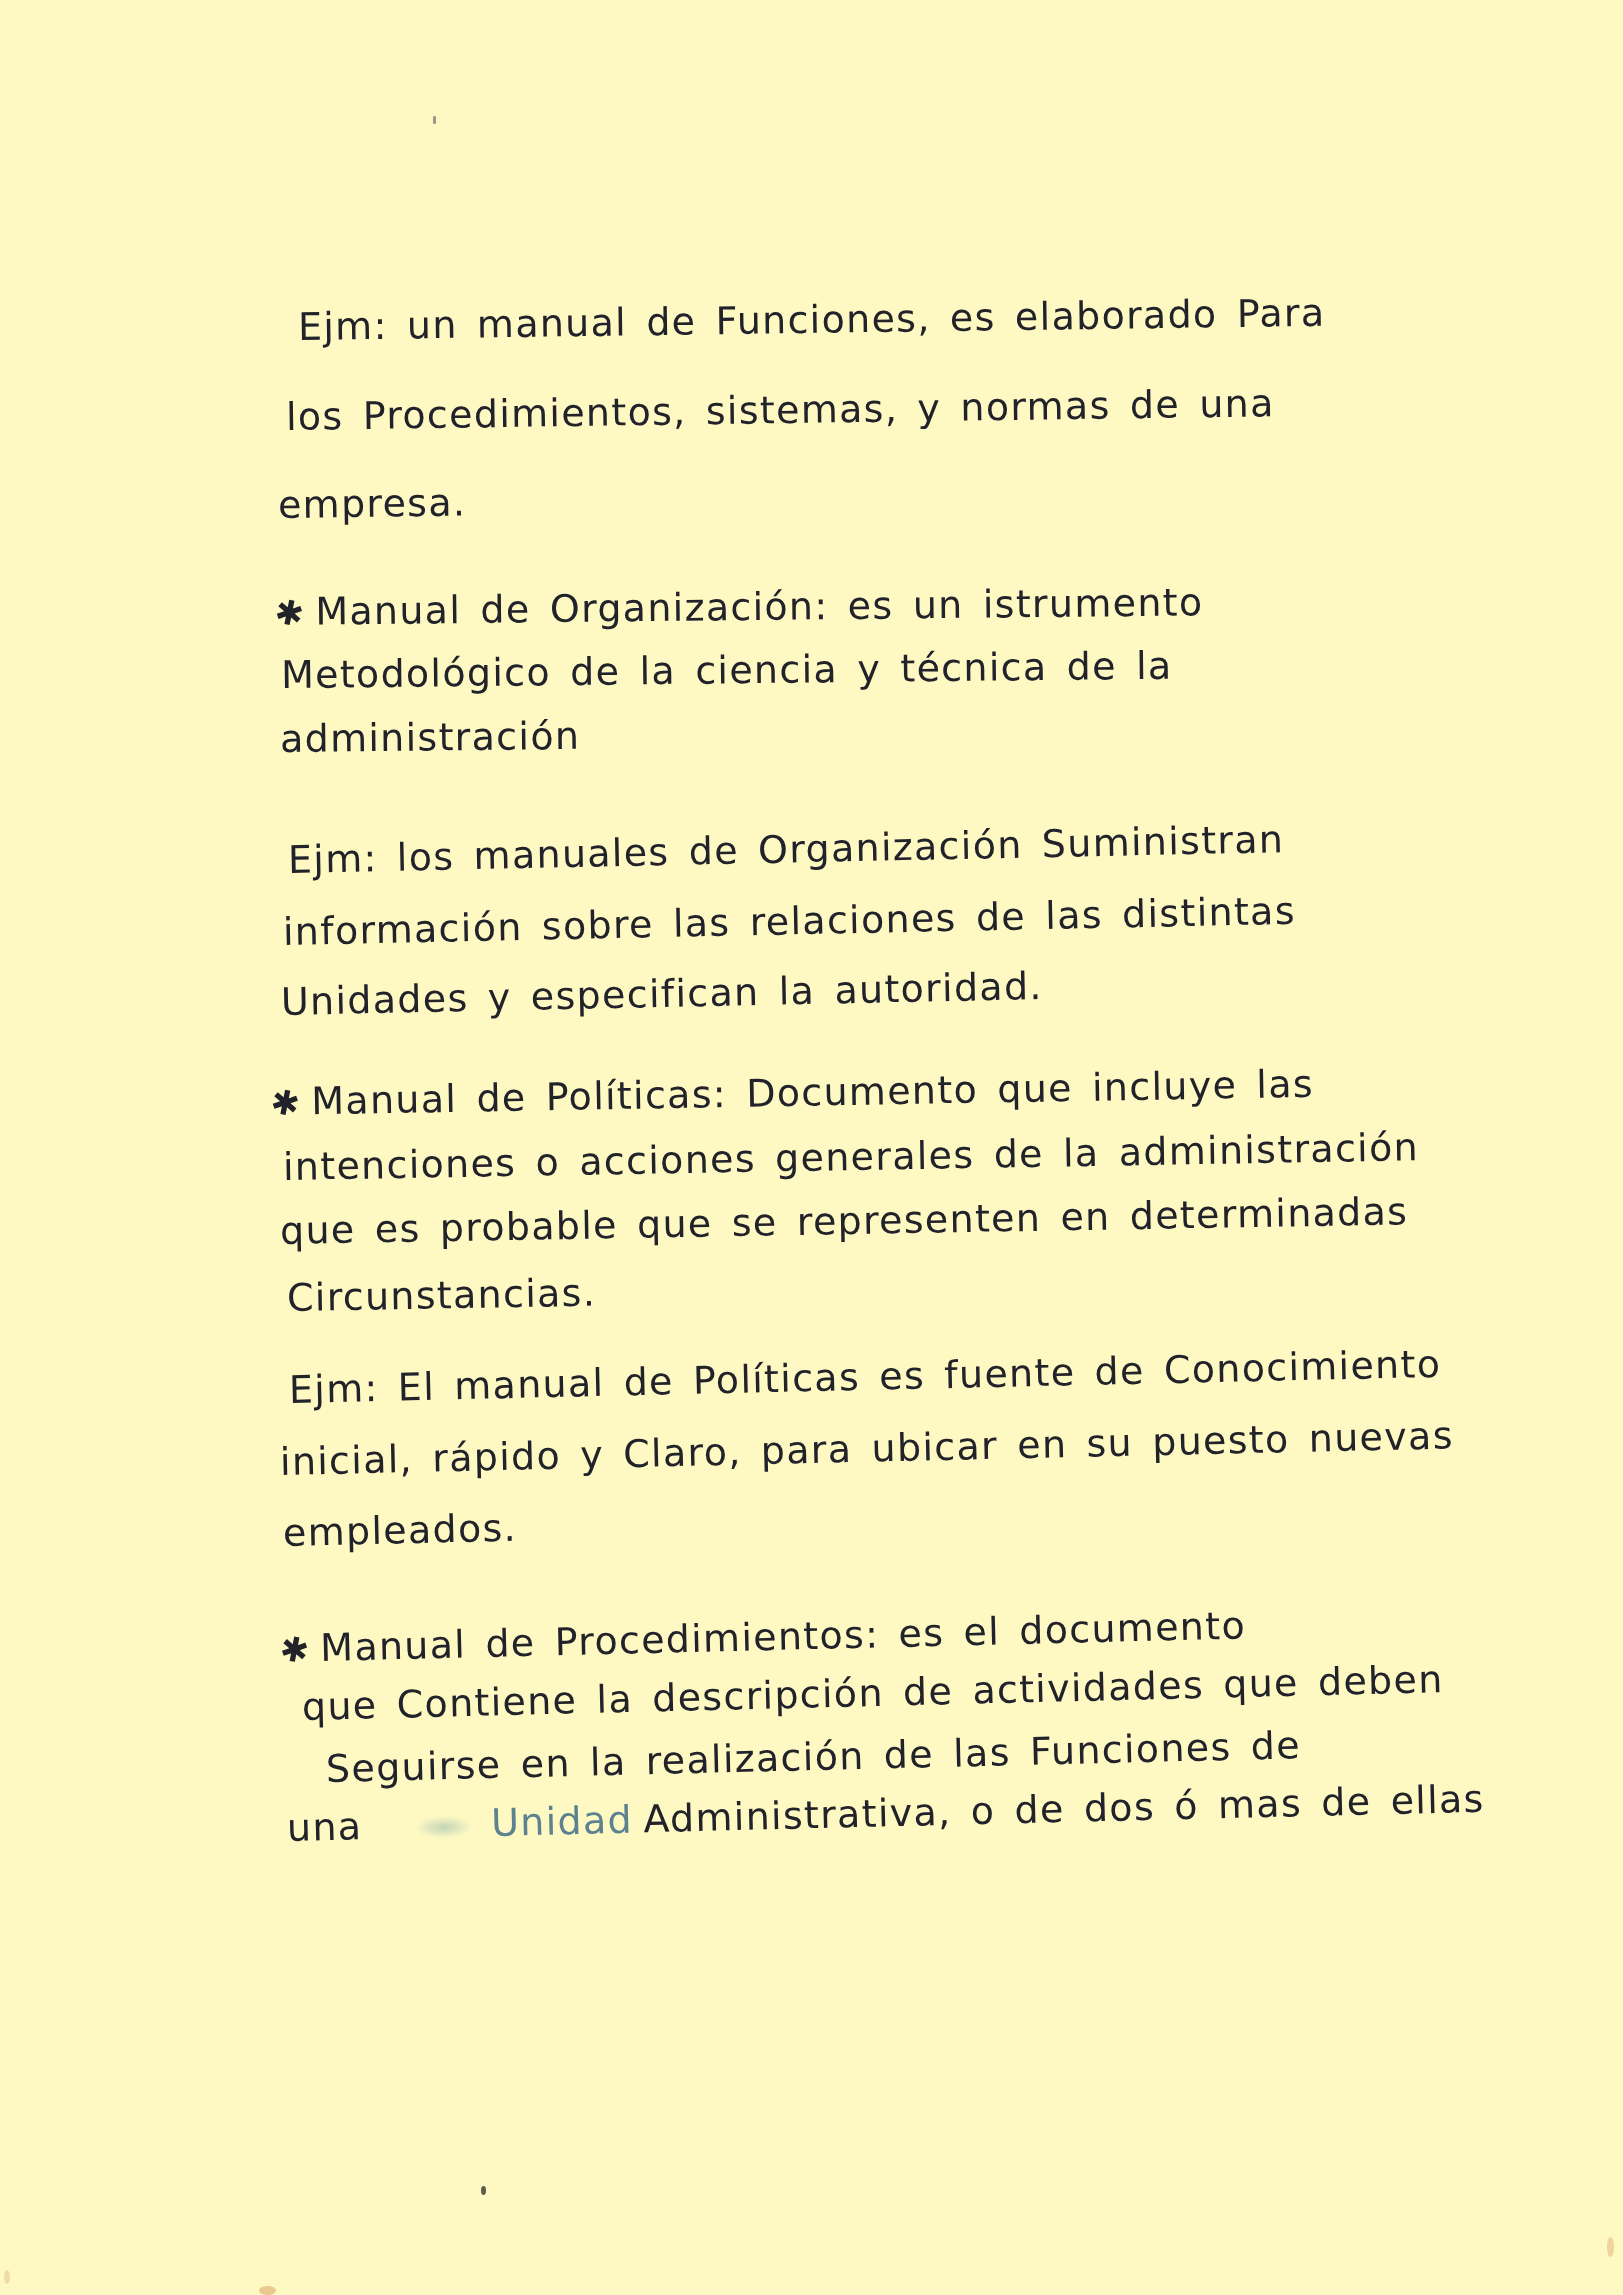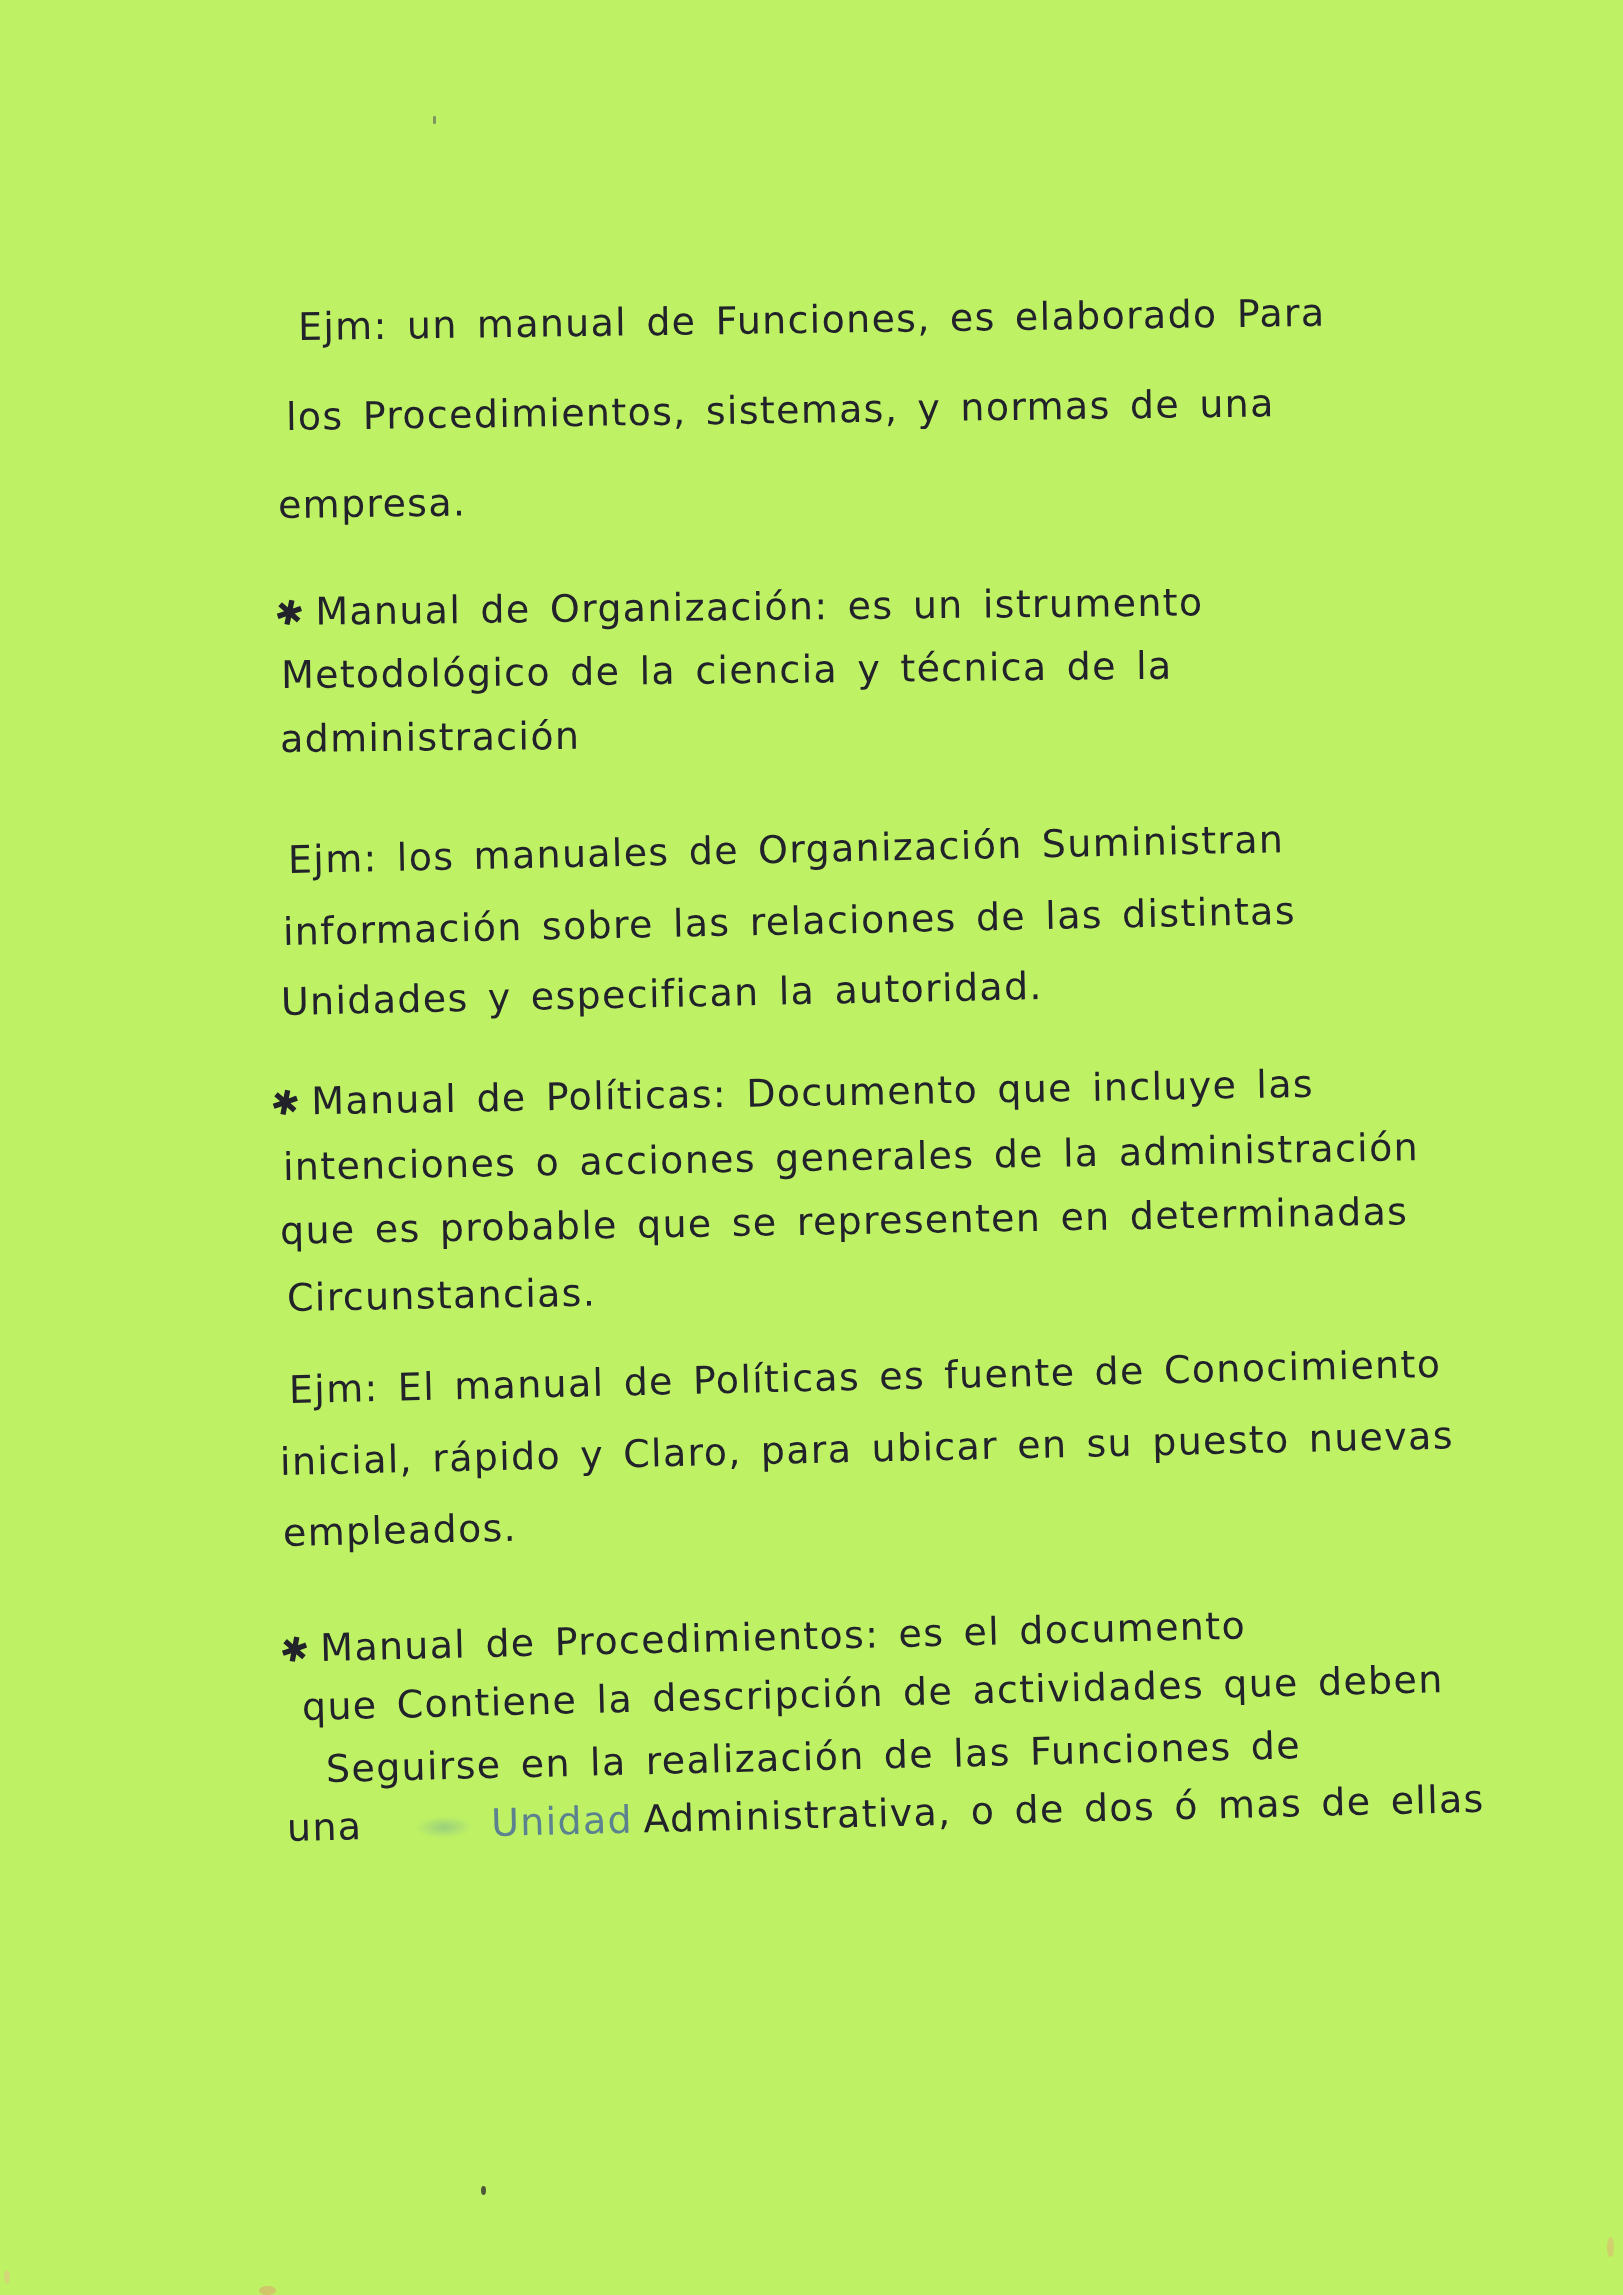--- a/index.html
+++ b/index.html
@@ -1,19 +1,19 @@
 <!DOCTYPE html>
 <html lang="es" style="font-size:10.5px"><head>
 <meta charset="utf-8">
 <style>
   html,body{margin:0;padding:0;background:#e9e9e9;}
   .page{
     position:relative;
     width:1623px;height:2295px;
-    background:#bef264;
+    background:#fef9c3;
     overflow:hidden;
     font-family:"DejaVu Sans",sans-serif;
     color:#22222a;
   }
   .ln{
     position:absolute;
     white-space:nowrap;
     font-size:38px;
     letter-spacing:1.3px;
     word-spacing:5.9px;

